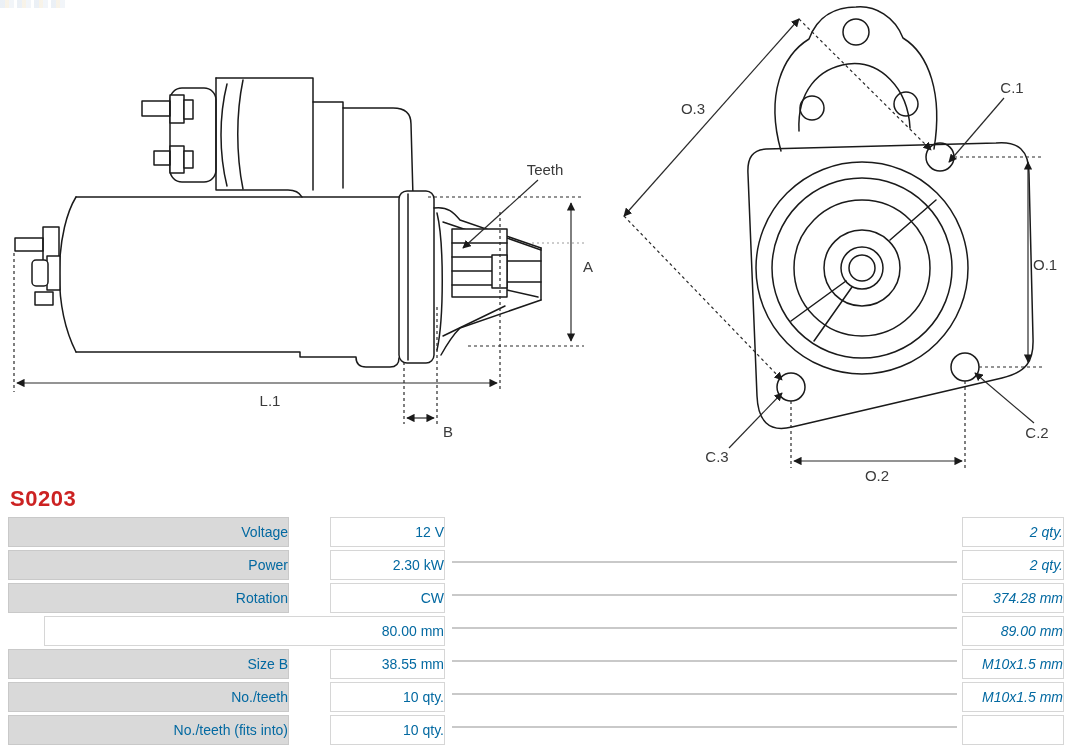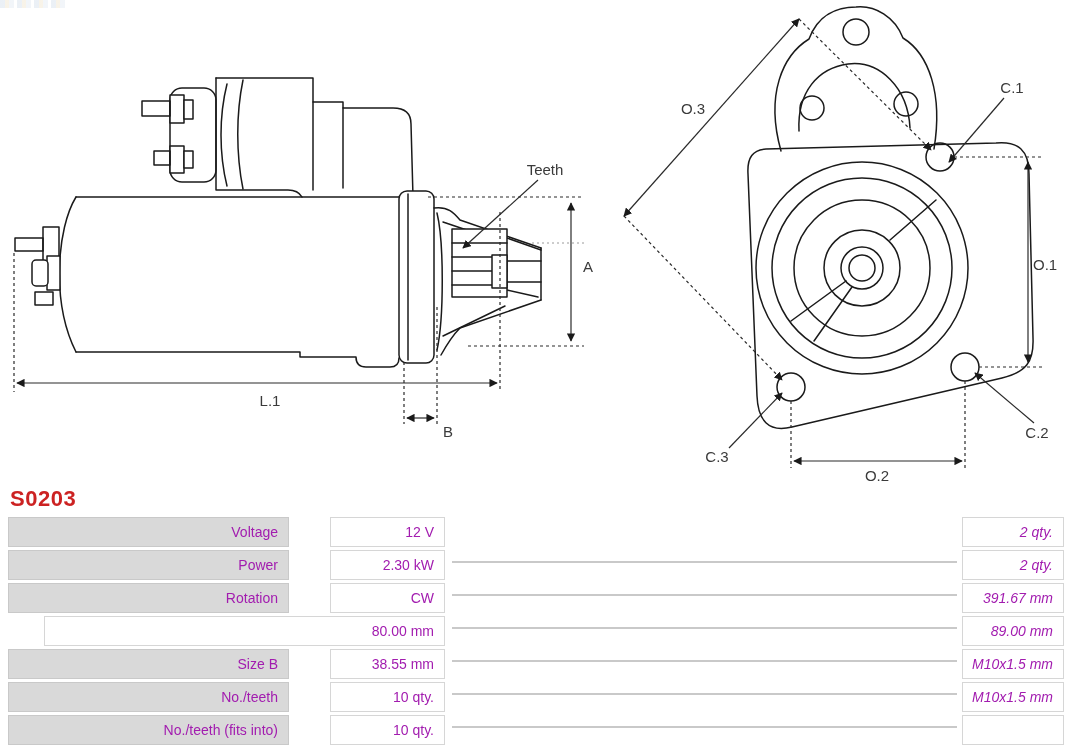--- a/index.html
+++ b/index.html
@@ -20,21 +20,21 @@
   }
 
   .spec-tables {
     position:absolute; left:8px; top:517px; width:1056px;
     display:grid; grid-template-columns:437px 612px; column-gap:7px;
   }
   .spec-table { display:flex; flex-direction:column; }
   .spec-row { display:flex; gap:5px; height:30px; margin-bottom:3px; }
   .cell {
     display:flex; align-items:center; justify-content:flex-end;
-    padding-right:10px; font-size:14px; color:#a21caf; overflow:hidden;
+    font-size:14px; color:#0369a1; overflow:hidden;
     white-space:nowrap;
   }
   .cell-label { background:#d9d9d9; border:1px solid #c9c9c9; }
   .cell-value { background:#ffffff; border:1px solid #d6d6d6; }
   .t-left  .cell-label { width:281px; }
   .t-left  .cell-value { flex:1;margin-left:36px; }
   .t-right .cell-label { width:505px;margin-top:44px; }
   .t-right .cell-value { flex:1;font-style:italic; }
 
   svg text {
@@ -256,21 +256,21 @@
       <div class="spec-row">
         <div class="cell cell-label">No./mount. holes</div>
         <div class="cell cell-value">2 qty.</div>
       </div>
       <div class="spec-row">
         <div class="cell cell-label">No./mount. holes with thread</div>
         <div class="cell cell-value">2 qty.</div>
       </div>
       <div class="spec-row">
         <div class="cell cell-label">L.1</div>
-        <div class="cell cell-value">391.67 mm</div>
+        <div class="cell cell-value">374.28 mm</div>
       </div>
       <div class="spec-row">
         <div class="cell cell-label">O.1</div>
         <div class="cell cell-value">89.00 mm</div>
       </div>
       <div class="spec-row">
         <div class="cell cell-label">C.1</div>
         <div class="cell cell-value">M10x1.5 mm</div>
       </div>
       <div class="spec-row">

